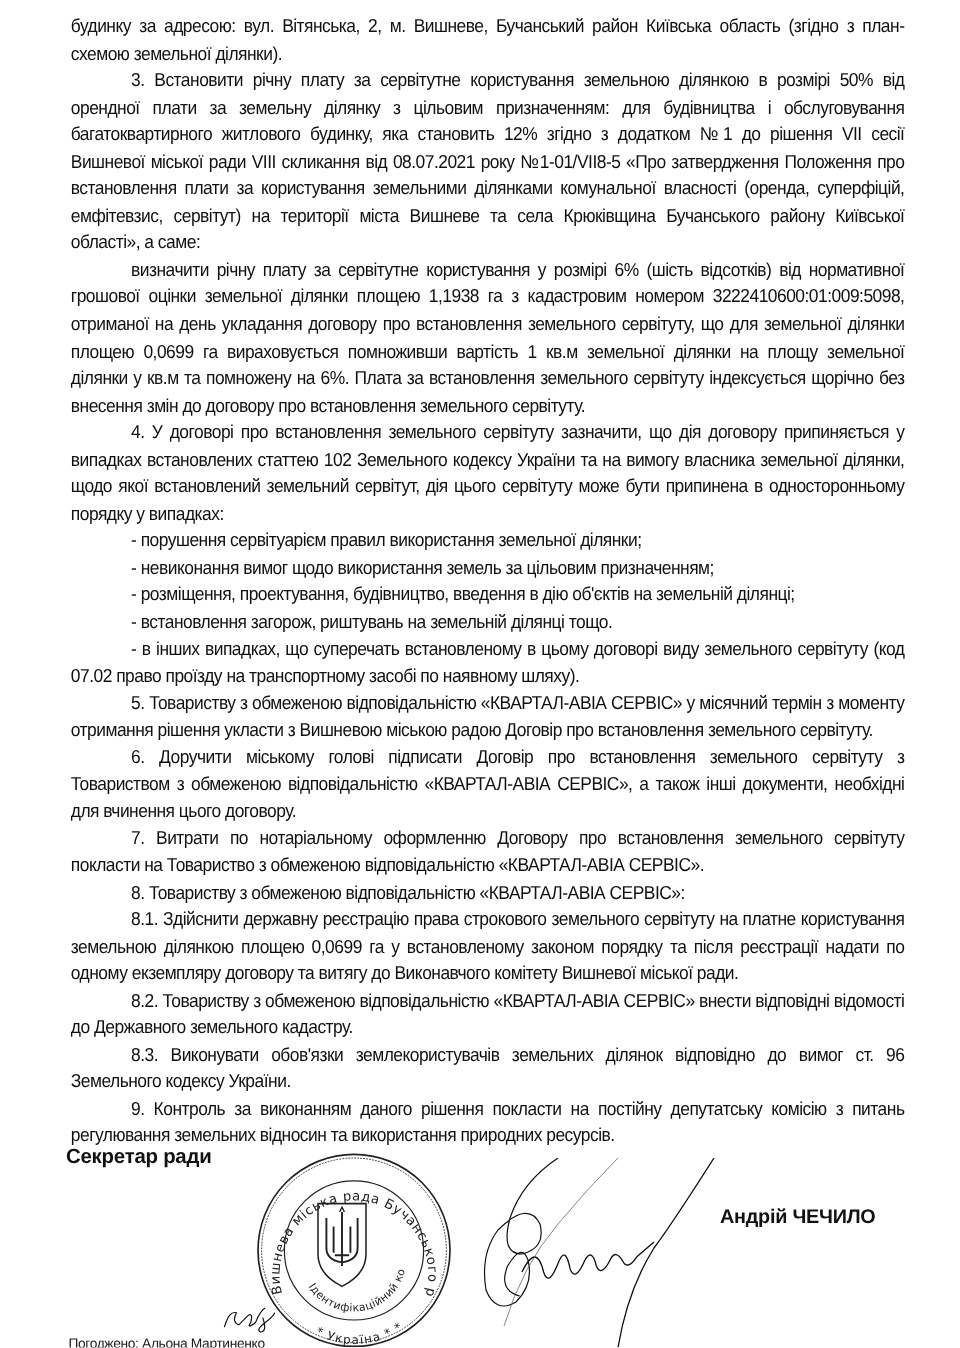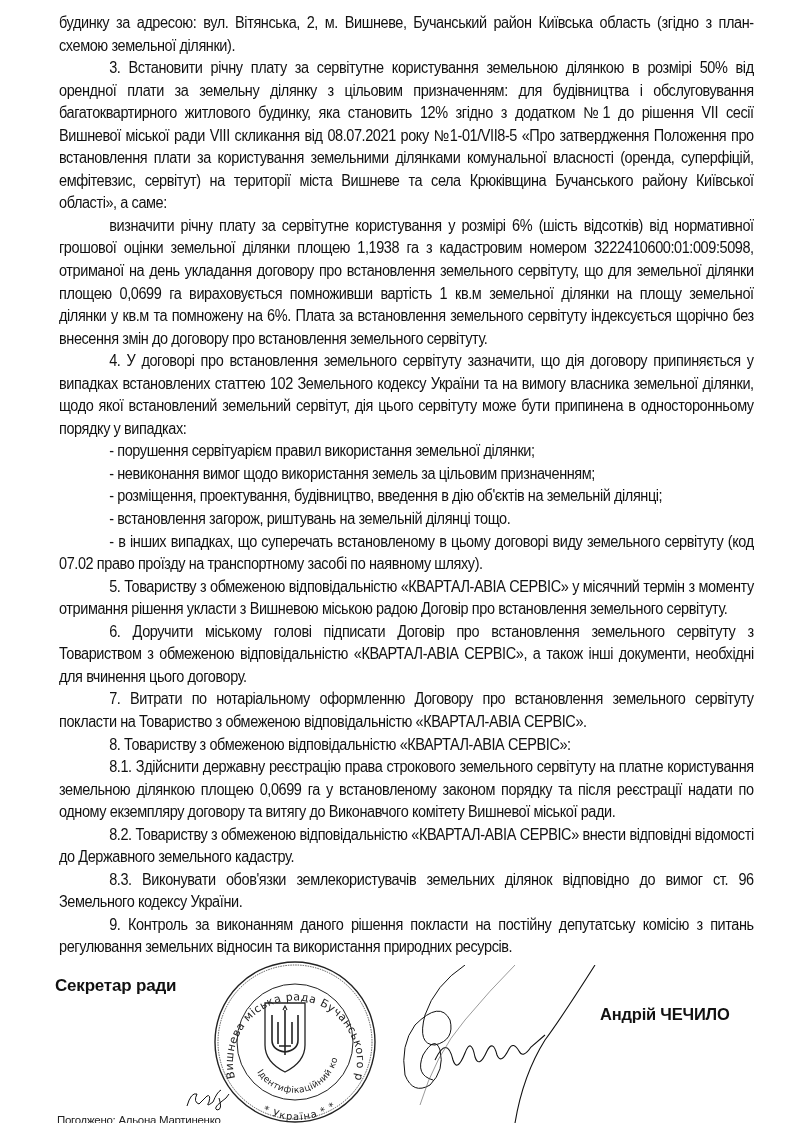--- a/index.html
+++ b/index.html
@@ -16,21 +16,21 @@
     font-size: 15.6px; line-height: 22.55px;
     letter-spacing: -0.45px;
     transform: scaleX(0.93); transform-origin: left top;
     width: 747px;
   }
   .body-text p { margin: 0; text-align: justify; text-align-last: left; }
   .body-text p.indent { text-indent: 54px; }
   .body-text p.bullet { text-indent: 54px; text-align: left; }
   .body-text p.bullet.justify { text-align: justify; }
   .sig-left {
-    position: absolute; left: 55px; top: 976px;
+    position: absolute; left: 55px; top: 954px;
     font-weight: bold; font-size: 17px; letter-spacing: -0.2px;
   }
   .sig-right {
     position: absolute; left: 600px; top: 1005px;
     font-weight: bold; font-size: 16.5px; letter-spacing: -0.2px; text-align: center;
   }
   .prepared {
     position: absolute; left: 57px; top: 1133px;
     font-size: 12px; letter-spacing: -0.3px;
   }

